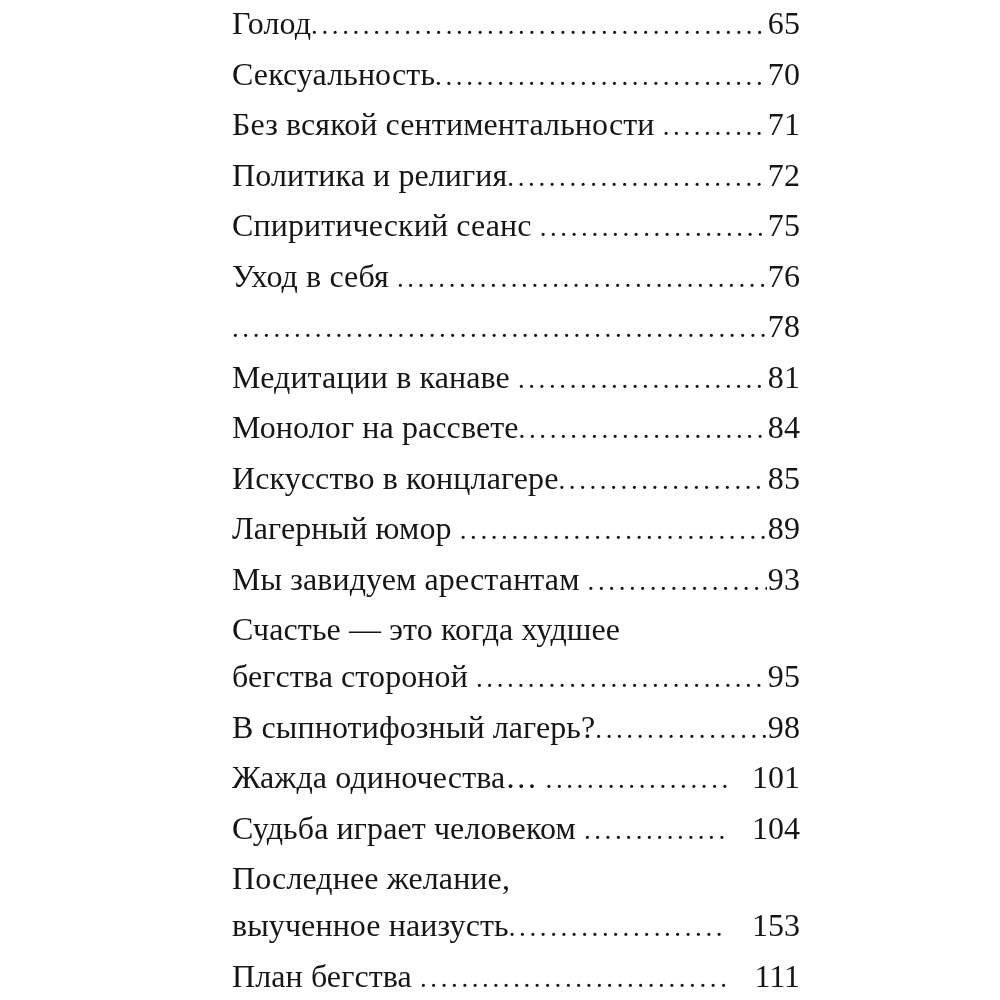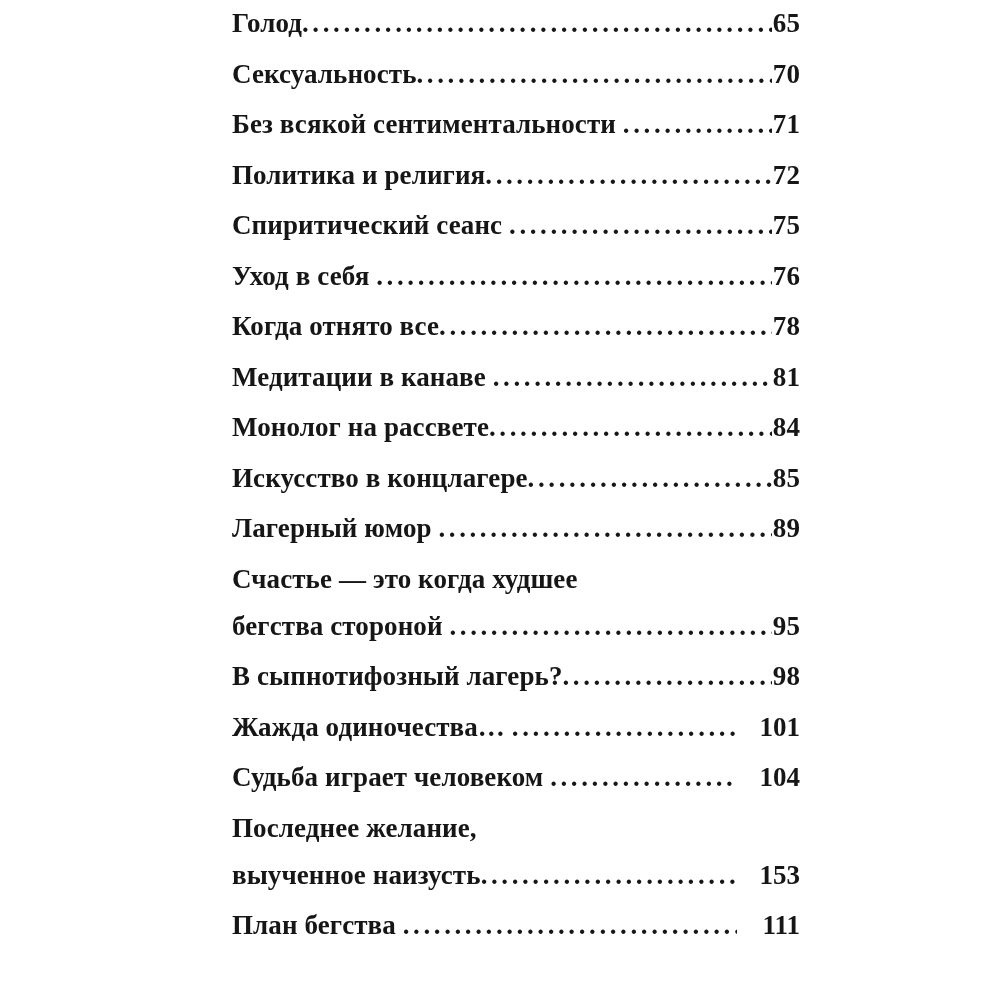--- a/index.html
+++ b/index.html
@@ -34,26 +34,25 @@
     margin: 0;
     padding: 0;
     list-style: none;
   }
 
   
   .toc-entry {
     position: relative;
     margin: 0;
     padding: 0;
-    font-size: 27px;
+    font-size: 32px;
     line-height: 47px;
     letter-spacing: 0.1px;
     
     margin-bottom: 3.5px;
-    font-weight: bold;
   }
 
   
   .entry-prefix {
     display: block;
     white-space: nowrap;
   }
 
   .entry-line {
     display: flex;
@@ -144,21 +143,20 @@
       </li>
       <li class="toc-entry">
         <span class="entry-line">
           <span class="entry-title spaced">Уход в себя</span>
           <span class="entry-leader"></span>
           <span class="entry-page">76</span>
         </span>
       </li>
       <li class="toc-entry">
         <span class="entry-line">
-          <span class="entry-title">Когда отнято все</span>
           <span class="entry-leader"></span>
           <span class="entry-page">78</span>
         </span>
       </li>
       <li class="toc-entry">
         <span class="entry-line">
           <span class="entry-title spaced">Медитации в канаве</span>
           <span class="entry-leader"></span>
           <span class="entry-page">81</span>
         </span>
@@ -175,20 +173,27 @@
           <span class="entry-title">Искусство в концлагере</span>
           <span class="entry-leader"></span>
           <span class="entry-page">85</span>
         </span>
       </li>
       <li class="toc-entry">
         <span class="entry-line">
           <span class="entry-title spaced">Лагерный юмор</span>
           <span class="entry-leader"></span>
           <span class="entry-page">89</span>
+        </span>
+      </li>
+      <li class="toc-entry">
+        <span class="entry-line">
+          <span class="entry-title spaced">Мы завидуем арестантам</span>
+          <span class="entry-leader"></span>
+          <span class="entry-page">93</span>
         </span>
       </li>
       <li class="toc-entry">
         <span class="entry-prefix">Счастье — это когда худшее</span>
         <span class="entry-line">
           <span class="entry-title spaced">бегства стороной</span>
           <span class="entry-leader"></span>
           <span class="entry-page">95</span>
         </span>
       </li>

